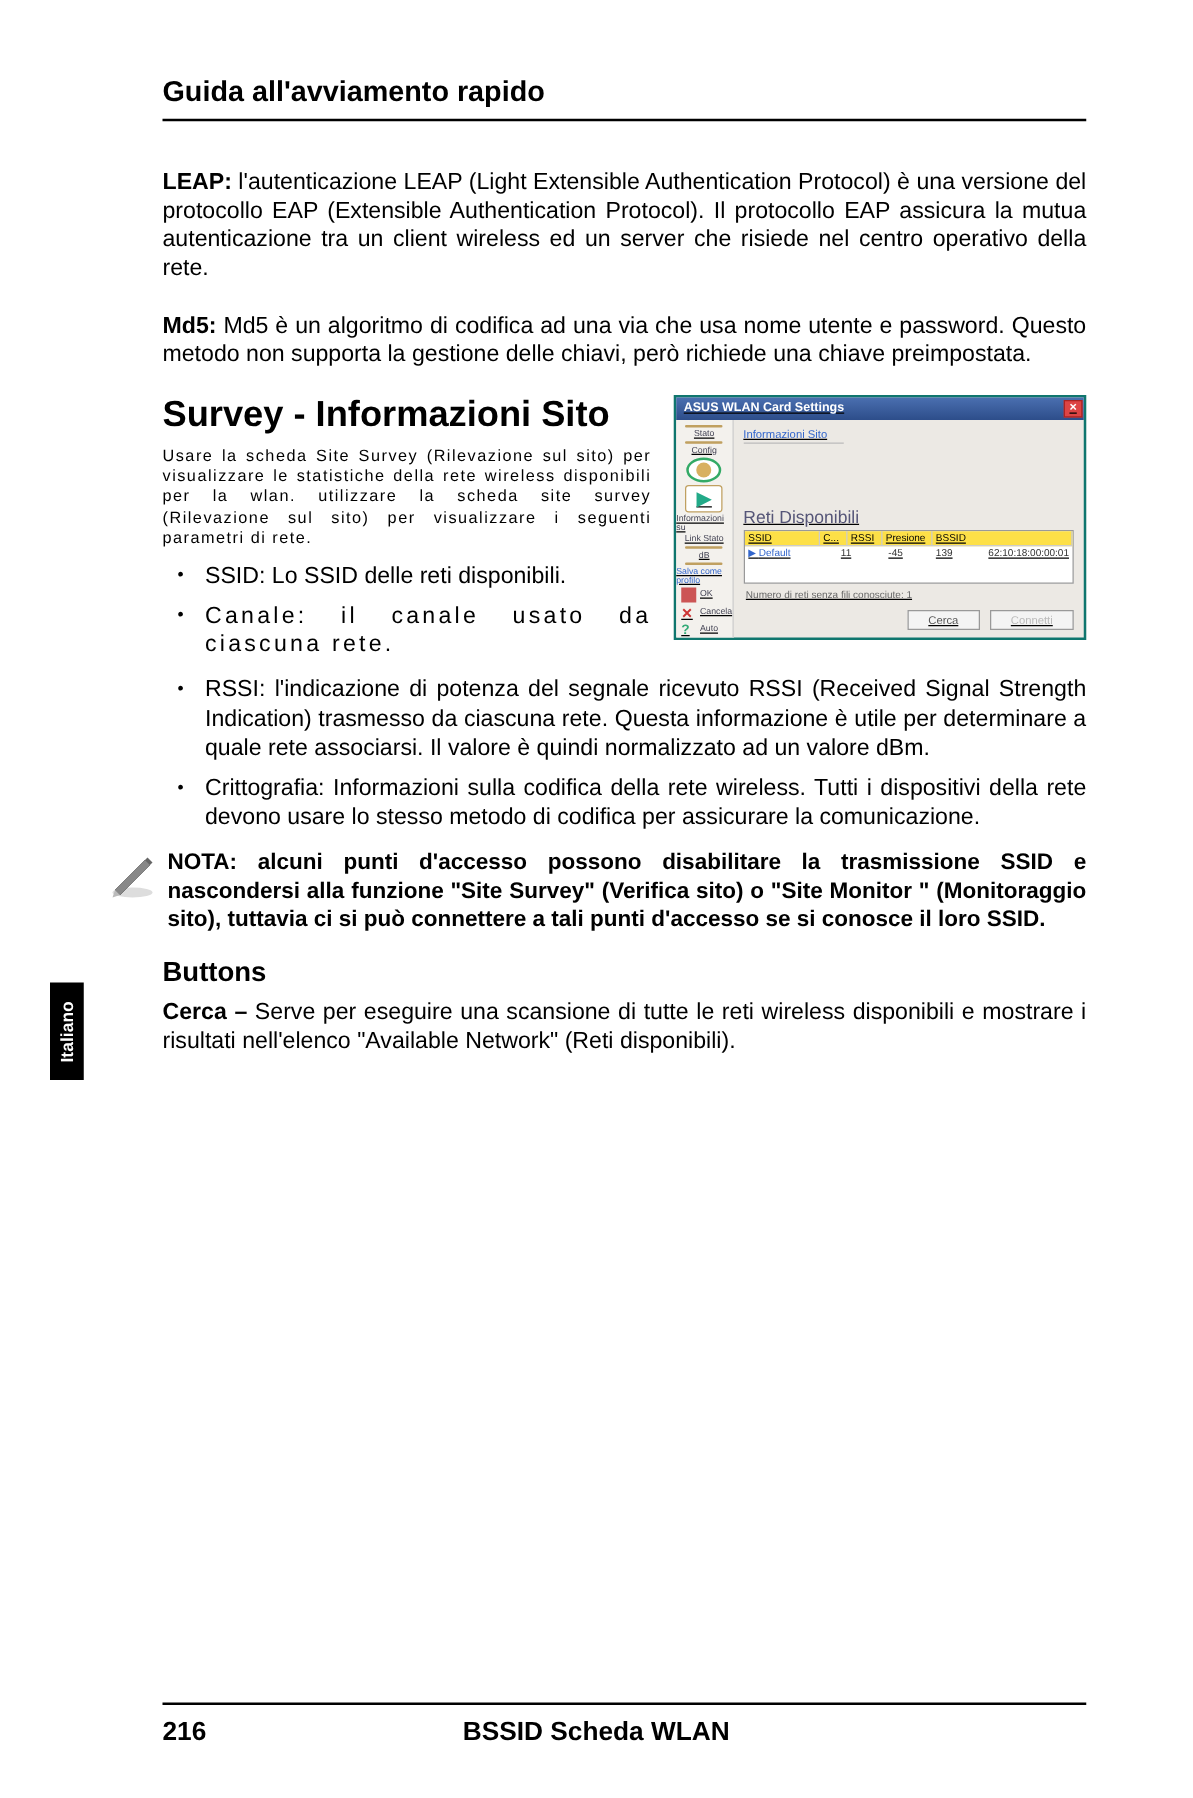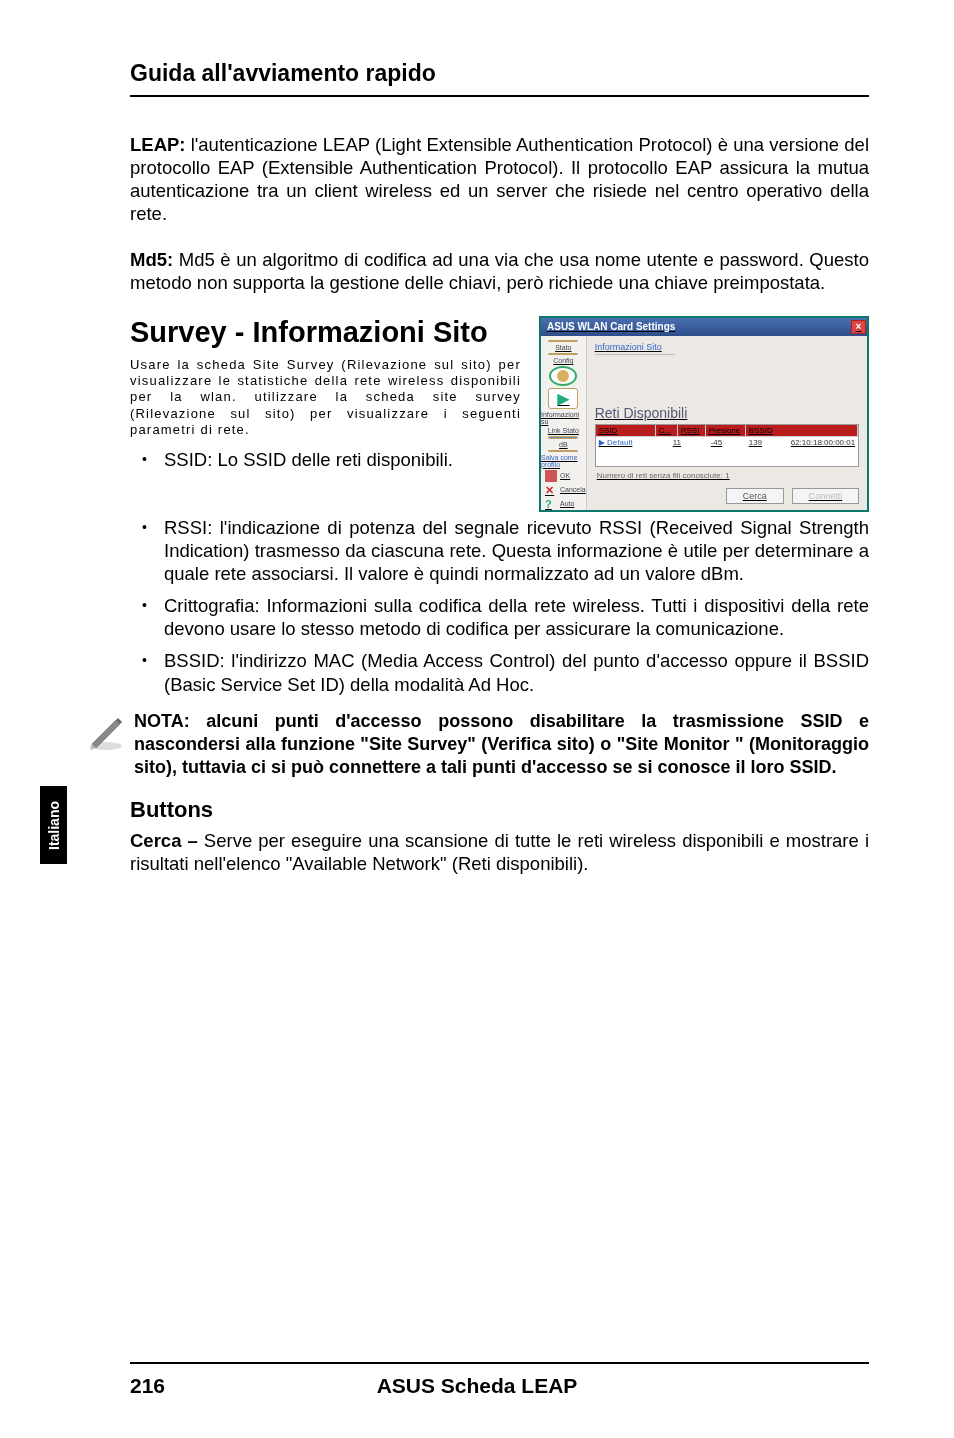--- a/index.html
+++ b/index.html
@@ -169,21 +169,21 @@
     margin-bottom: 4px;
   }
   .scr-table {
     border: 1px solid #999;
     background: #fff;
     flex: 1;
     font-size: 8px;
   }
   .scr-thead {
     display: flex;
-    background: #b91c1c;
+    background: #fde047;
     border-bottom: 1px solid #ccc;
   }
   .scr-thead span {
     padding: 1px 3px;
     border-right: 1px solid #ccc;
     font-size: 8px;
   }
   .scr-row {
     display: flex;
     padding: 1px 3px;
@@ -308,20 +308,23 @@
     <span class="bold">Md5:</span><span> Md5 è un algoritmo di codifica ad una via che usa nome utente e password. Questo metodo non supporta la gestione delle chiavi, però richiede una chiave preimpostata.</span>
   </p>
 
   <div class="two-col">
     <div class="col-left">
       <div class="section-title">Survey - Informazioni Sito</div>
       <p class="survey-intro stretch">Usare la scheda Site Survey (Rilevazione sul sito) per visualizzare le statistiche della rete wireless disponibili per la wlan. utilizzare la scheda site survey (Rilevazione sul sito) per visualizzare i seguenti parametri di rete.</p>
       <ul class="bullets">
         <li>
           <span class="bold">SSID:</span><span> Lo SSID delle reti disponibili.</span>
+        </li>
+        <li>
+          <span class="bold stretch2">Canale:</span><span class="stretch2"> il canale usato da ciascuna rete.</span>
         </li>
       </ul>
     </div>
 
     <div class="screenshot">
       <div class="scr-titlebar">
         <span>ASUS WLAN Card Settings</span>
         <span class="scr-close">×</span>
       </div>
       <div class="scr-body">
@@ -386,23 +389,20 @@
     </div>
   </div>
 
   <ul class="bullets" style="margin-top:4px">
     <li>
       <span class="bold">RSSI:</span><span> l'indicazione di potenza del segnale ricevuto RSSI (Received Signal Strength Indication) trasmesso da ciascuna rete. Questa informazione è utile per determinare a quale rete associarsi. Il valore è quindi normalizzato ad un valore dBm.</span>
     </li>
     <li>
       <span class="bold">Crittografia:</span><span> Informazioni sulla codifica della rete wireless. Tutti i dispositivi della rete devono usare lo stesso metodo di codifica per assicurare la comunicazione.</span>
     </li>
-    <li>
-      <span class="bold">BSSID:</span><span> l'indirizzo MAC (Media Access Control) del punto d'accesso oppure il BSSID (Basic Service Set ID) della modalità Ad Hoc.</span>
-    </li>
   </ul>
 
   <div class="note-block">
     <div class="note-icon">
       <svg viewBox="0 0 40 40">
         <ellipse cx="20" cy="34" rx="16" ry="4" fill="#ddd"></ellipse>
         <path d="M 6 32 L 30 8 L 34 12 L 10 36 Z" fill="#888" stroke="#555" stroke-width="0.5"></path>
         <path d="M 6 32 L 10 36 L 4 38 Z" fill="#bbb"></path>
         <path d="M 30 8 L 34 12 L 36 10 L 32 6 Z" fill="#666"></path>
       </svg>
@@ -416,16 +416,16 @@
     <span class="bold">Cerca –</span><span> Serve per eseguire una scansione di tutte le reti wireless disponibili e mostrare i risultati nell'elenco "Available Network" (Reti disponibili).</span>
   </p>
 
 
 </div>
 
 <div class="footer">
   <hr class="footer-rule">
   <div class="footer-row">
     <span>216</span>
-    <span class="footer-center">ASUS Scheda LEAP</span>
+    <span class="footer-center">BSSID Scheda WLAN</span>
     <span></span>
   </div>
 </div>
 
 </body></html>

